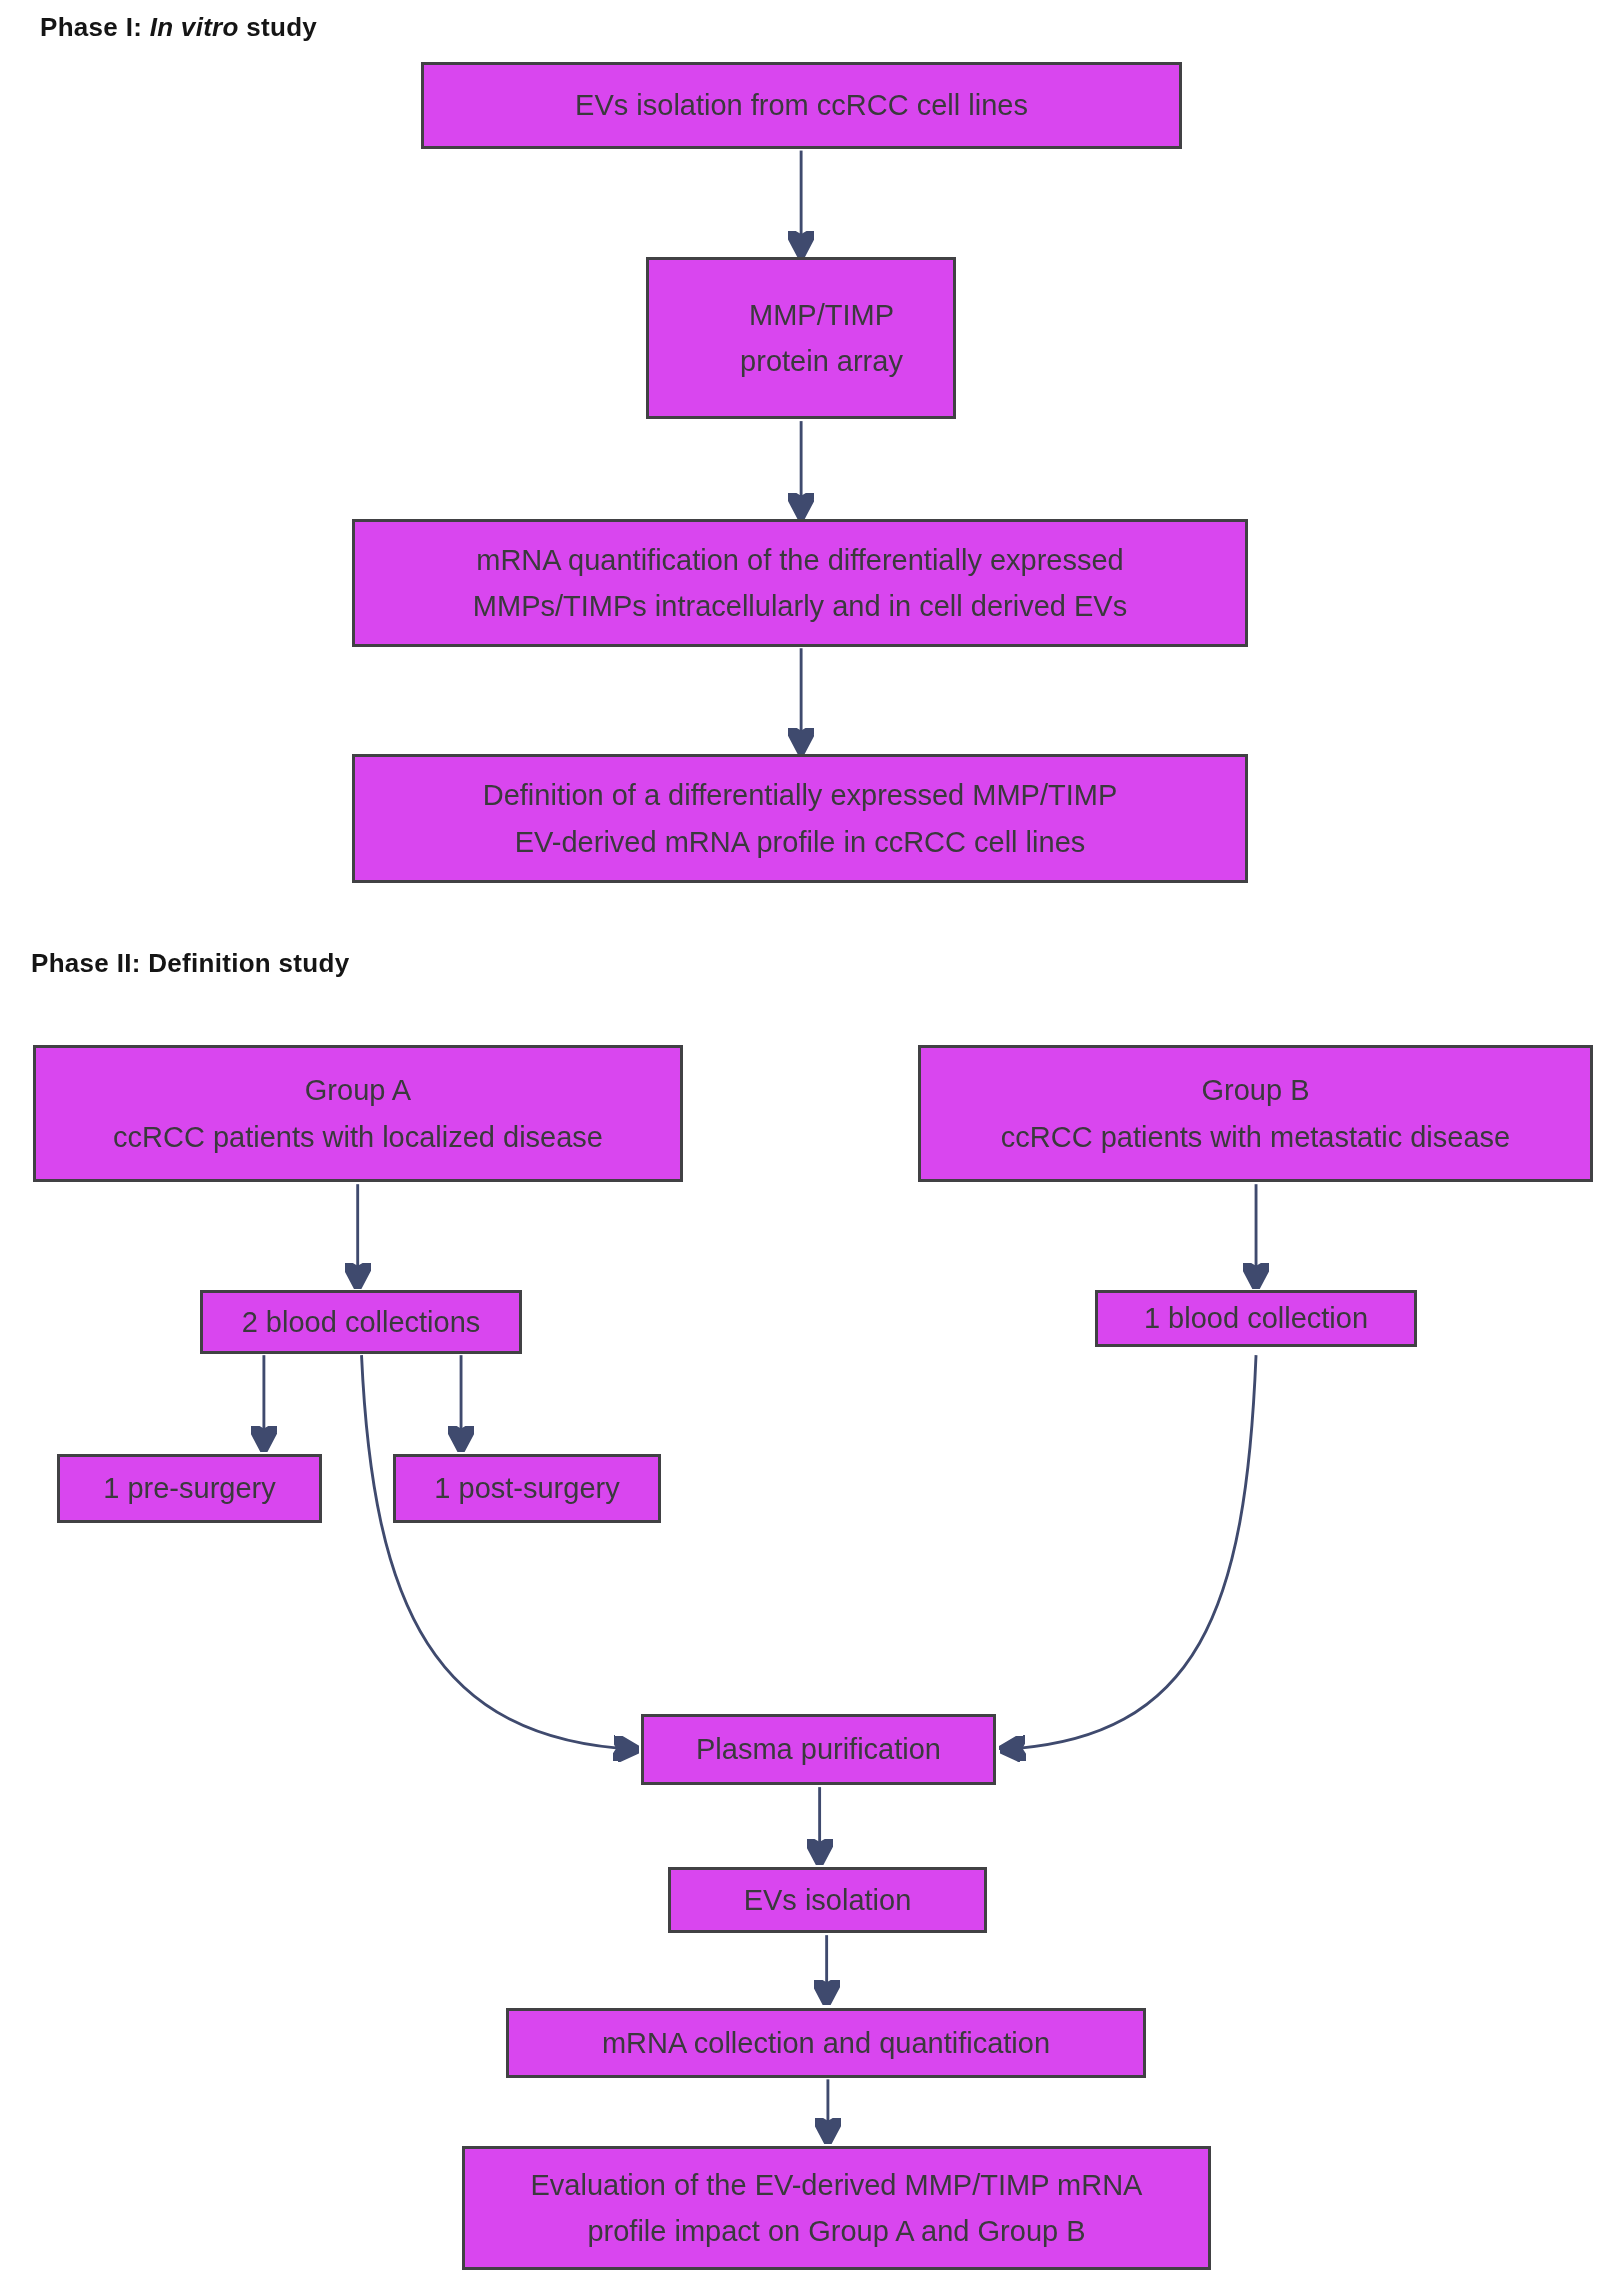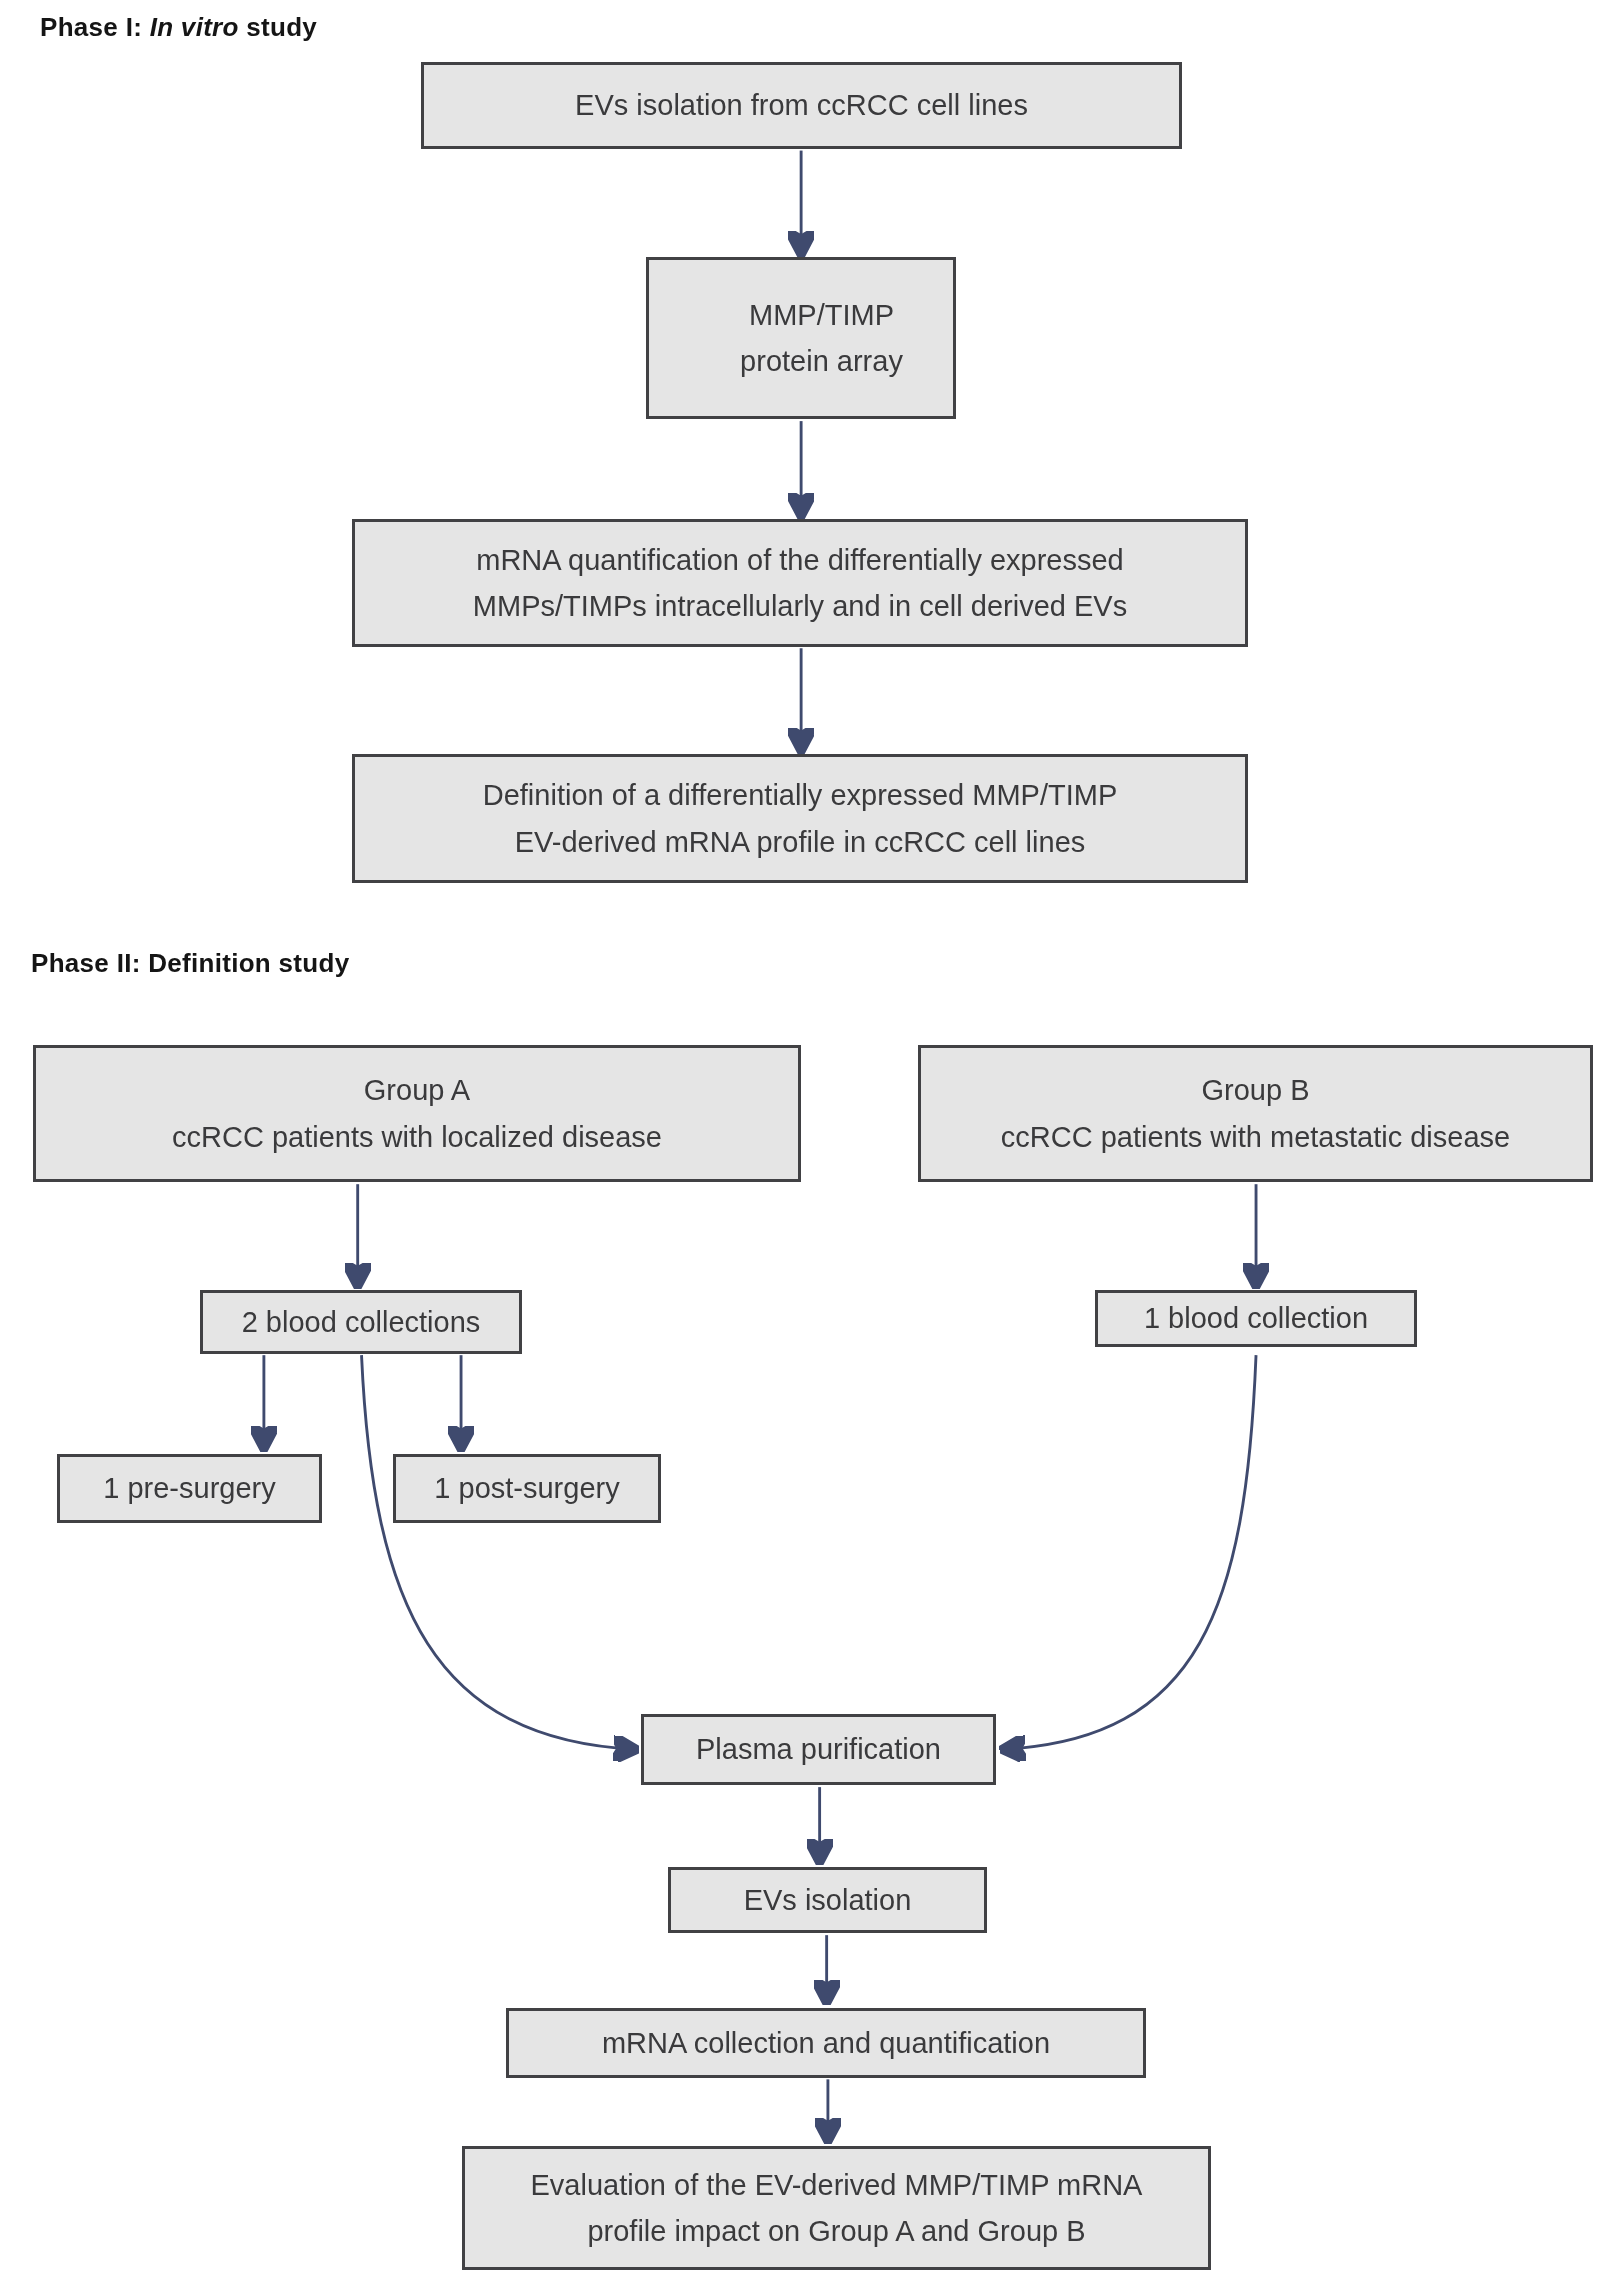--- a/index.html
+++ b/index.html
@@ -41,21 +41,21 @@
     white-space: pre-wrap;
     letter-spacing: 0.3px;
   }
   .phase-title em { font-style: italic; }
   .node {
     position: absolute;
     display: flex;
     align-items: center;
     justify-content: center;
     border: 3.2px solid var(--box-border-color);
-    background: #e5e5e5;
+    background: #d946ef;
     color: var(--text-color);
     font-size: 29px;
     line-height: 1.6;
   }
   .node-label {
     width: 100%;
     text-align: center;
     white-space: pre-line;
     padding: 0 12.8px;
   }
@@ -101,21 +101,21 @@
 MMPs/TIMPs intracellularly and in cell derived EVs</span>
   </div>
 
   <div class="node" style="left:352px; top:754px; width:896px; height:129px;">
     <span class="node-label">Definition of a differentially expressed MMP/TIMP
 EV-derived mRNA profile in ccRCC cell lines</span>
   </div>
 
   <h1 class="phase-title" style="left:31px; top:948px;"><span>Phase II: Definition study</span></h1>
 
-  <div class="node" style="left:33px; top:1045px; width:768px; height:137px;">
+  <div class="node" style="left:33px; top:1045px; width:650px; height:137px;">
     <span class="node-label">Group A
 ccRCC patients with localized disease</span>
   </div>
 
   <div class="node" style="left:918px; top:1045px; width:675px; height:137px;">
     <span class="node-label">Group B
 ccRCC patients with metastatic disease</span>
   </div>
 
   <div class="node" style="left:200px; top:1290px; width:322px; height:64px;">

